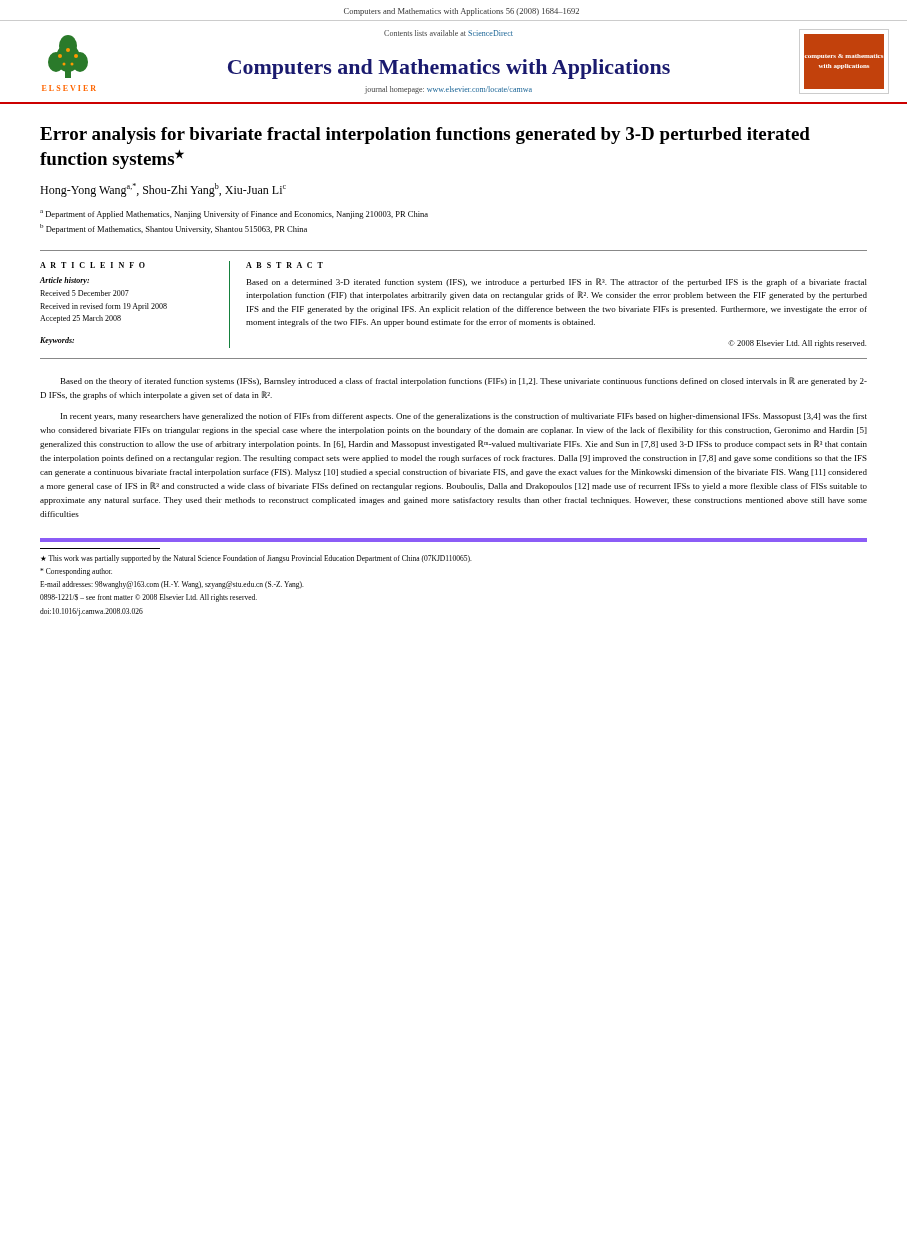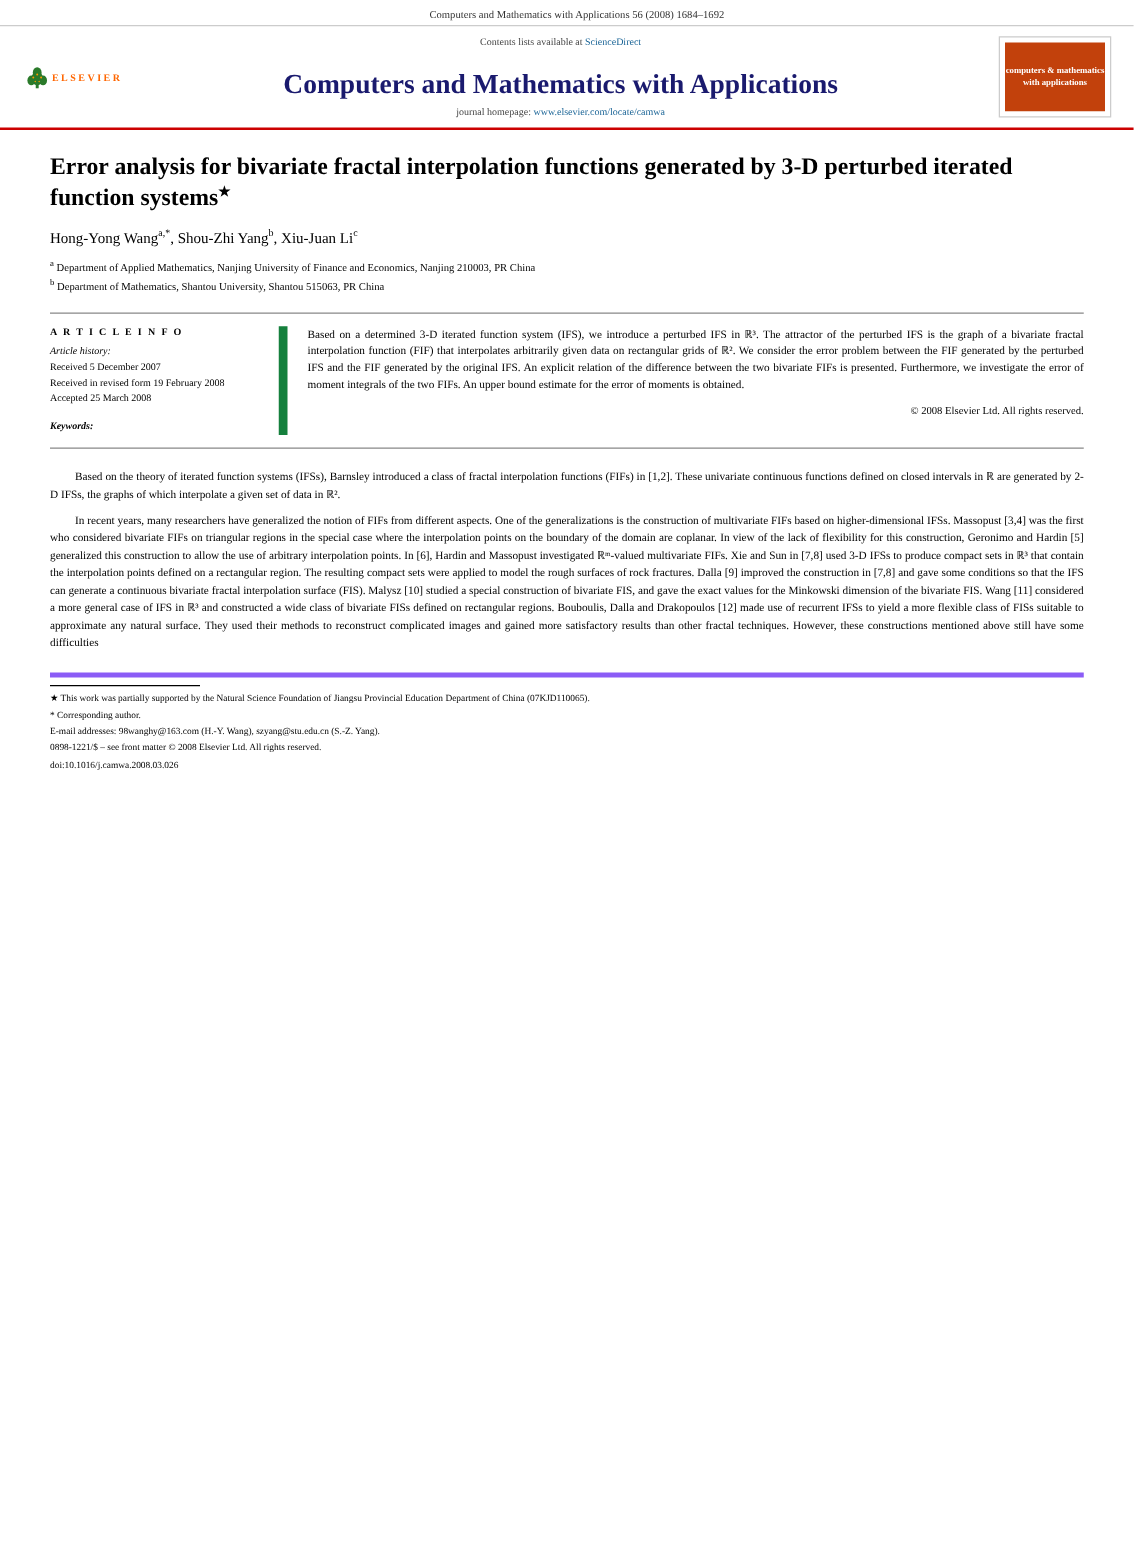--- a/index.html
+++ b/index.html
@@ -30,22 +30,22 @@
       display: flex;
       align-items: center;
       border-bottom: 2px solid #c00;
       padding: 8px 18px;
       gap: 10px;
     }
     .elsevier-logo {
       width: 80px;
       flex-shrink: 0;
       display: flex;
-      flex-direction: row;
-      align-items: center;
+      flex-direction: column;
+      align-items: flex-end;
       font-size: 7px;
     }
     .elsevier-logo .brand-text {
       font-size: 8px;
       font-weight: bold;
       color: #f60;
       letter-spacing: 2px;
       margin-top: 2px;
     }
     .journal-title-block {
@@ -146,36 +146,36 @@
       display: flex;
       gap: 16px;
       margin-bottom: 16px;
       border-top: 1px solid #888;
       border-bottom: 1px solid #888;
       padding: 10px 0;
     }
     .article-info {
       width: 190px;
       flex-shrink: 0;
-      border-right: 7px solid #15803d;
+      border-right: 1px solid #15803d;
       padding-right: 24px;
       font-size: 8.2px;
     }
     .info-section-title {
       font-size: 8px;
       font-weight: bold;
       letter-spacing: 1.5px;
       text-transform: uppercase;
       margin-bottom: 6px;
       color: #000;
     }
     .history-label {
       font-style: italic;
       font-size: 8px;
-      font-weight: normal;
+      font-weight: bold;
       margin-bottom: 3px;
     }
     .history-items {
       font-size: 8px;
       margin-bottom: 10px;
       line-height: 1.6;
     }
     .keywords-section {
       margin-top: 8px;
     }
@@ -324,29 +324,30 @@
         <p><sup>b</sup> Department of Mathematics, Shantou University, Shantou 515063, PR China</p>
       </div>
 
     <div class="info-abstract-row">
 
       <div class="article-info">
         <div class="info-section-title">A R T I C L E   I N F O</div>
         <div class="history-label">Article history:</div>
         <div class="history-items" id="history-items-container">
         <div>Received 5 December 2007</div>
-            <div>Received in revised form 19 February 2008</div>
+            <div>Received in revised form 19 April 2008</div>
             <div>Accepted 25 March 2008</div>
           </div>
         <div class="keywords-section">
           <div class="keywords-label">Keywords:</div>
         </div>
       </div>
 
       <div class="abstract-section">
+        <div class="abstract-title">A B S T R A C T</div>
         <div class="abstract-text">Based on a determined 3-D iterated function system (IFS), we introduce a perturbed IFS in ℝ³. The attractor of the perturbed IFS is the graph of a bivariate fractal interpolation function (FIF) that interpolates arbitrarily given data on rectangular grids of ℝ². We consider the error problem between the FIF generated by the perturbed IFS and the FIF generated by the original IFS. An explicit relation of the difference between the two bivariate FIFs is presented. Furthermore, we investigate the error of moment integrals of the two FIFs. An upper bound estimate for the error of moments is obtained.</div>
         <div class="abstract-copyright">© 2008 Elsevier Ltd. All rights reserved.</div>
       </div>
 
     </div>
 
 
     <div class="body-text">
       <span class="indent"></span><span>Based on the theory of iterated function systems (IFSs), Barnsley introduced a class of fractal interpolation functions (FIFs) in [1,2]. These univariate continuous functions defined on closed intervals in ℝ are generated by 2-D IFSs, the graphs of which interpolate a given set of data in ℝ².</span>
     </div>

